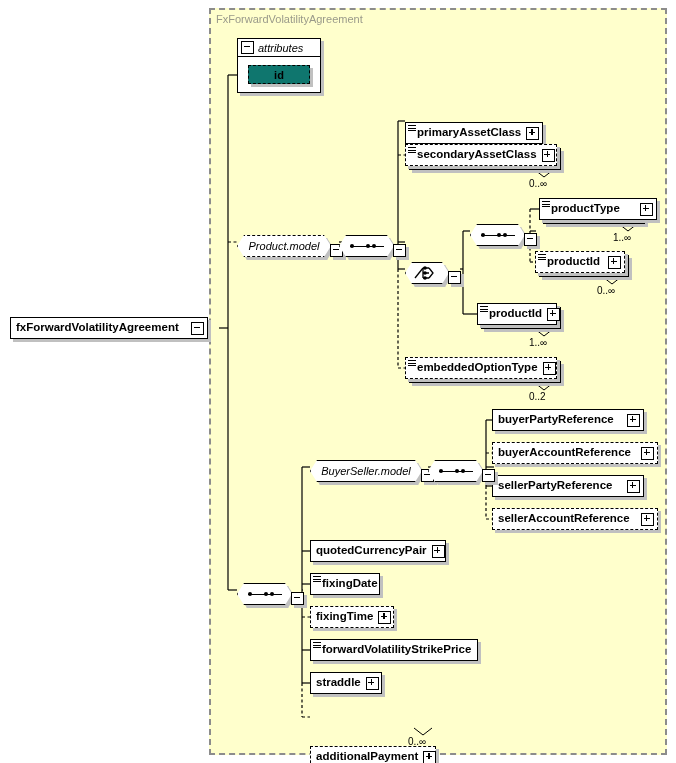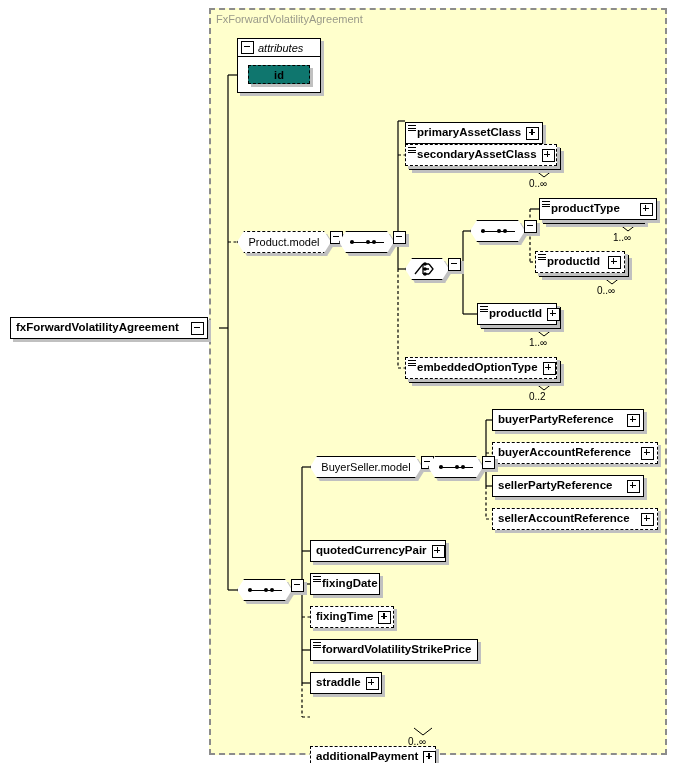--- a/index.html
+++ b/index.html
@@ -112,22 +112,23 @@
     font-size:10px;
     color:#000;
     font-family:"Liberation Sans", sans-serif;
     white-space:nowrap;
   }
   
   .grp{
     position:absolute;
     height:26px;
     display:flex;
-    align-items:flex-start;
+    align-items:flex-end;
     filter:drop-shadow(3px 3px 0 #c0c0c0);
+    font-style:italic;
   }
   .grp .shape{
     position:relative;
     height:22px;
     background:#ffffff;
     border:1.5px solid #000;
     box-sizing:border-box;
     display:flex;
     align-items:center;
     justify-content:center;

